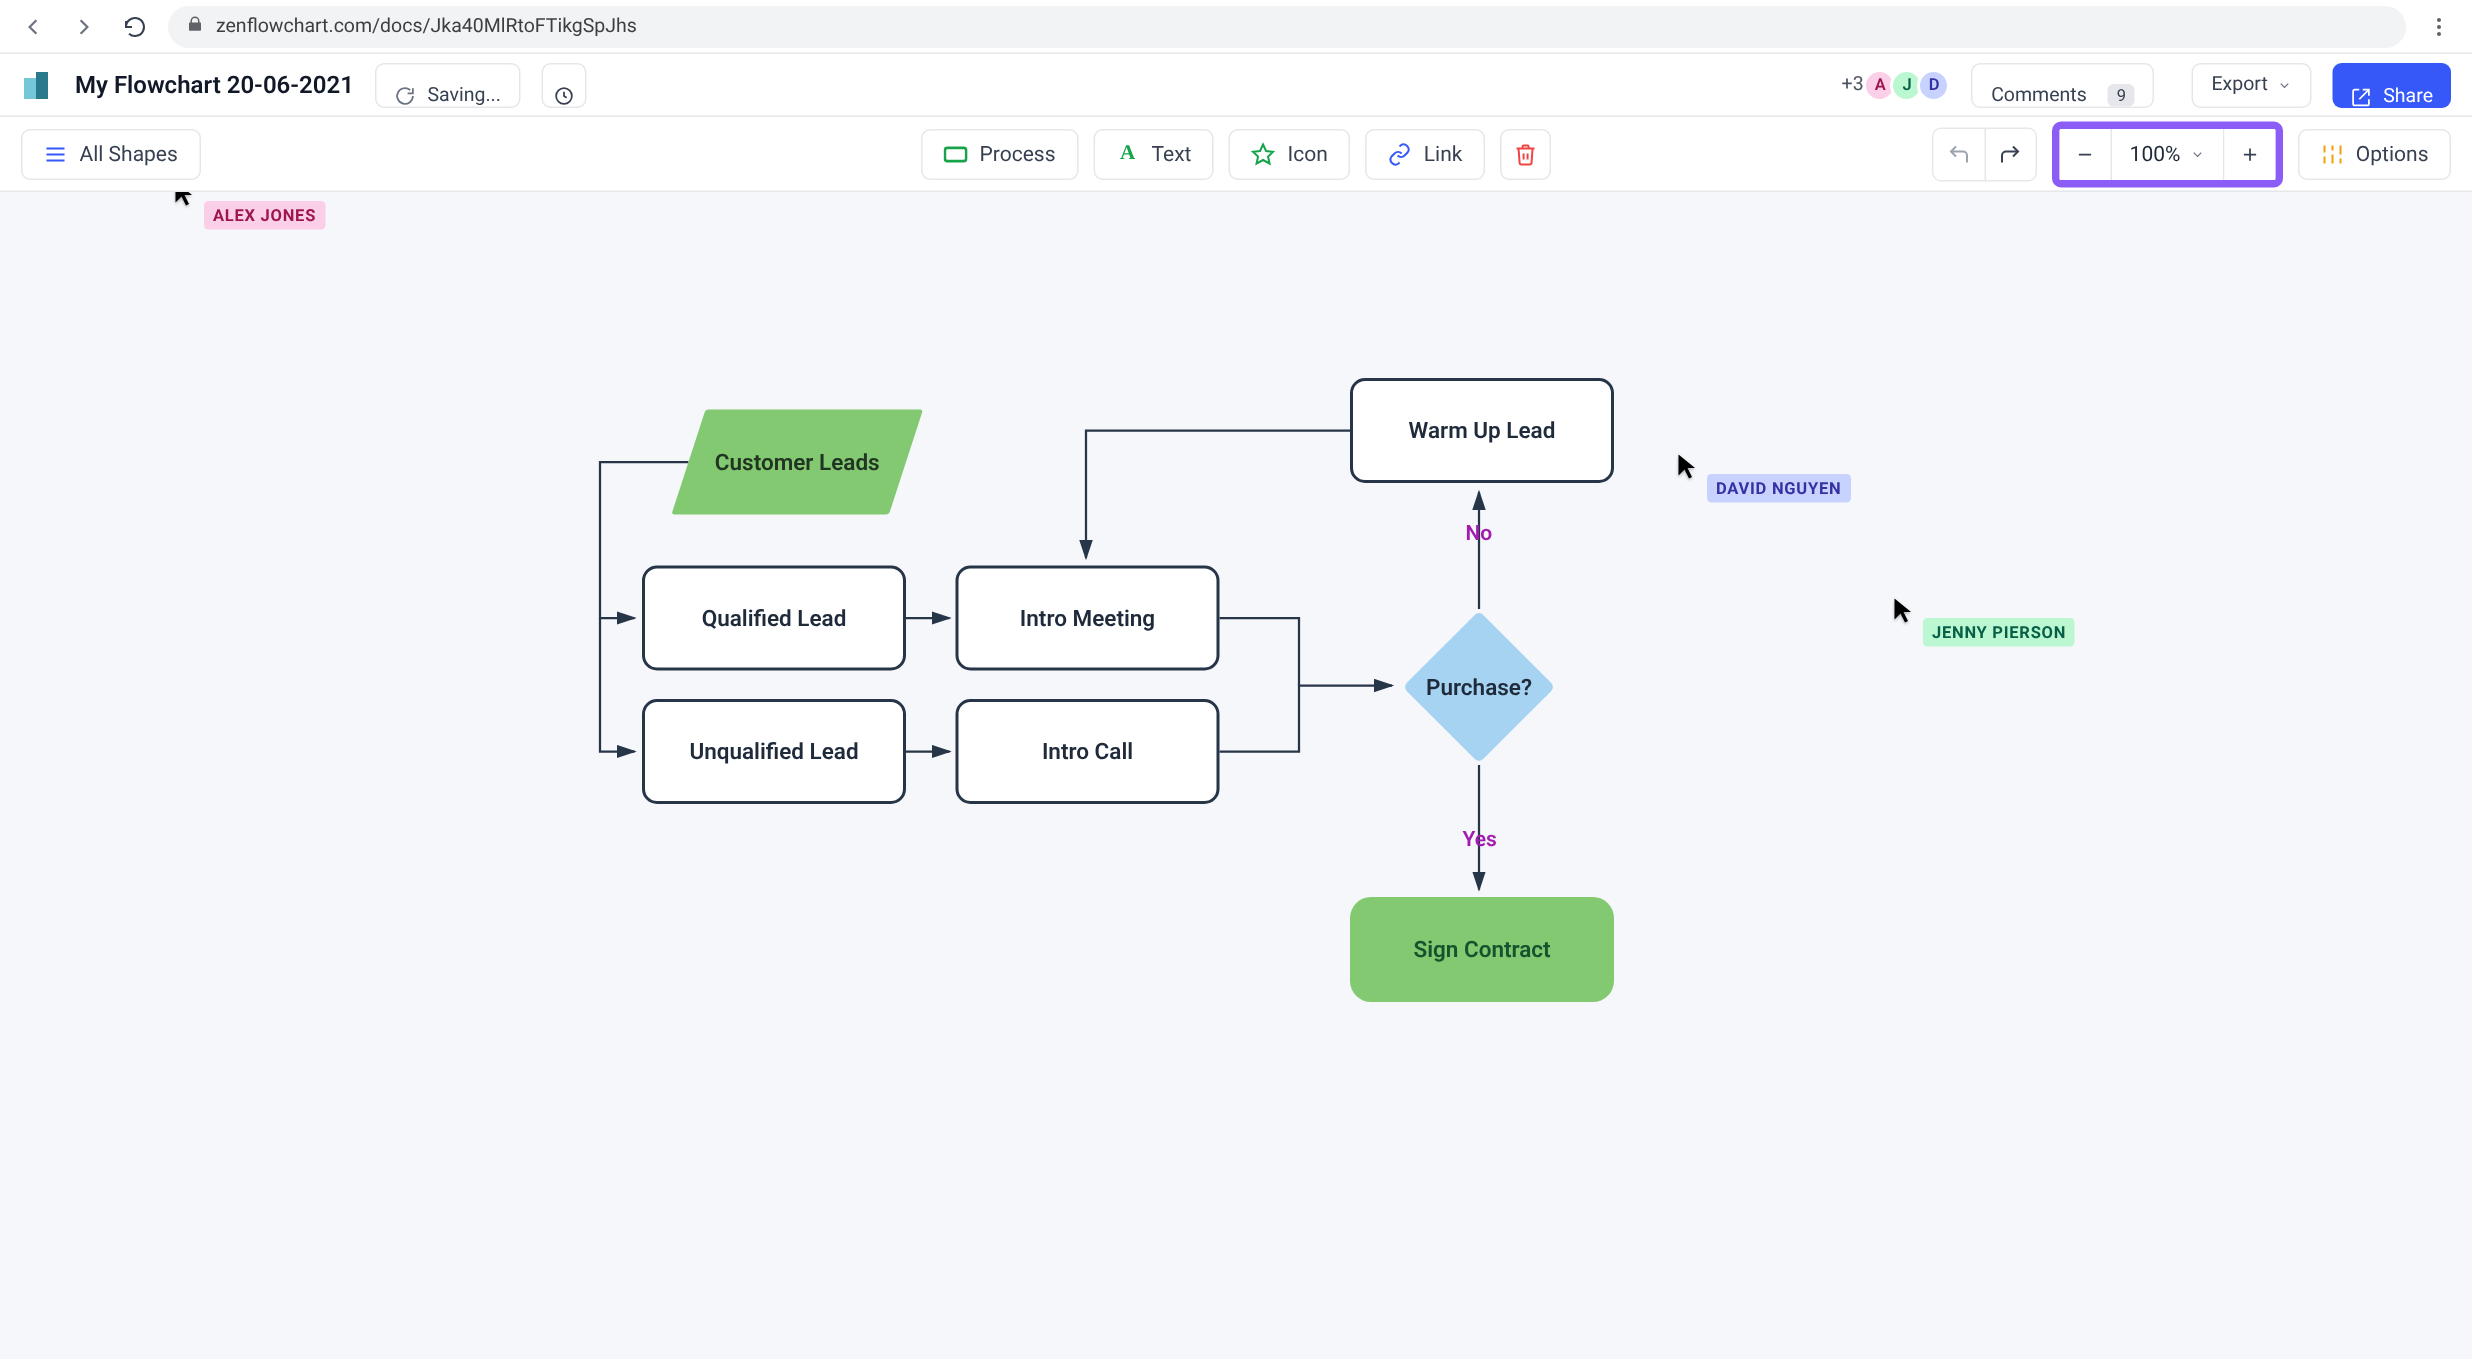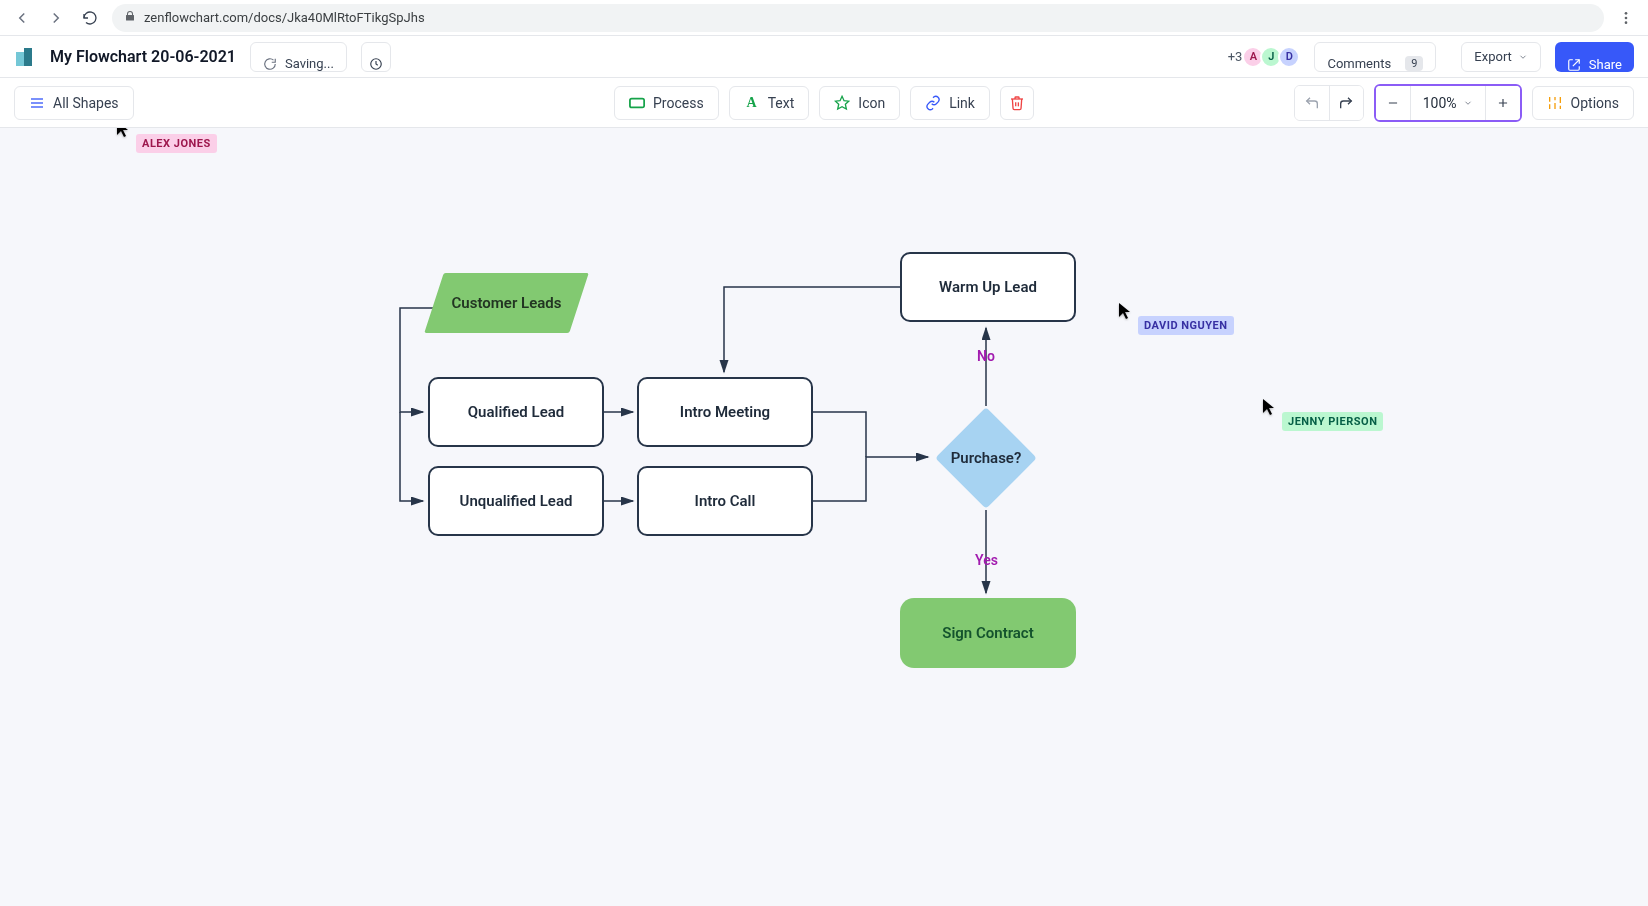--- a/index.html
+++ b/index.html
@@ -33,21 +33,21 @@
 
 
 .toolbar{height:50px;background:#ffffff;border-bottom:1px solid #e5e7eb;position:relative;display:flex;align-items:center;padding:0 14px;}
 .toolbar .left-group{display:flex;gap:8px;}
 .toolbar .center-group{position:absolute;left:50%;transform:translateX(-50%);display:flex;gap:10px;}
 .toolbar .right-group{margin-left:auto;display:flex;gap:10px;align-items:center;}
 .tool-btn{display:inline-flex;align-items:center;justify-content:center;gap:8px;height:34px;padding:0 14px;border:1px solid #e5e7eb;border-radius:6px;background:#fff;font-size:14px;color:#374151;}
 .tool-btn .ico{width:16px;height:16px;display:flex;align-items:center;justify-content:center;}
 .tool-btn.square{width:34px;padding:0;}
 .tool-btn.danger .ico{color:#ef4444;}
-.zoom-group{display:flex;align-items:center;border:2px solid #8b5cf6;border-radius:6px;overflow:hidden;background:#fff;}
+.zoom-group{display:flex;align-items:center;border:5px solid #8b5cf6;border-radius:6px;overflow:hidden;background:#fff;}
 .zoom-group button{height:34px;width:34px;border:none;background:#fff;display:flex;align-items:center;justify-content:center;color:#374151;}
 .zoom-group .zoom-val{height:34px;padding:0 12px;display:flex;align-items:center;gap:6px;font-size:14px;border-left:1px solid #e5e7eb;border-right:1px solid #e5e7eb;}
 .undo-group{display:flex;border:1px solid #e5e7eb;border-radius:6px;overflow:hidden;background:#fff;}
 .undo-group button{height:34px;width:34px;border:none;background:#fff;display:flex;align-items:center;justify-content:center;color:#9ca3af;}
 .undo-group button + button{border-left:1px solid #e5e7eb;color:#374151;}
 
 
 .canvas{position:relative;width:100%;height:calc(100% - 128px);overflow:hidden;background:#f6f7fb;}
 .cursor-tag{position:absolute;display:flex;align-items:flex-start;gap:6px;}
 .cursor-tag svg{filter:drop-shadow(0 1px 1px rgba(0,0,0,.3));}
@@ -281,21 +281,21 @@
       <path d="M813 373 L866 373 L866 329 L928 329" marker-end="url(#arrow)"></path>
 
       <path d="M986 278 L986 200" marker-end="url(#arrow)"></path>
 
       <path d="M900 159 L724 159 L724 244" marker-end="url(#arrow)"></path>
 
       <path d="M986 382 L986 465" marker-end="url(#arrow)"></path>
     </g>
   </svg>
 
-  <div class="parallelogram" style="left:434px;top:145px;width:145px;height:60px;text-align:center;">
+  <div class="parallelogram" style="left:459px;top:145px;width:145px;height:70px;text-align:center;">
     <div class="shape"></div>
     <div class="txt">Customer Leads</div>
   </div>
 
   <div class="node rect" style="left:428px;top:249px;width:176px;height:70px;">
     <span>Qualified Lead</span>
   </div>
   <div class="node rect" style="left:428px;top:338px;width:176px;height:70px;">
     <span>Unqualified Lead</span>
   </div>

